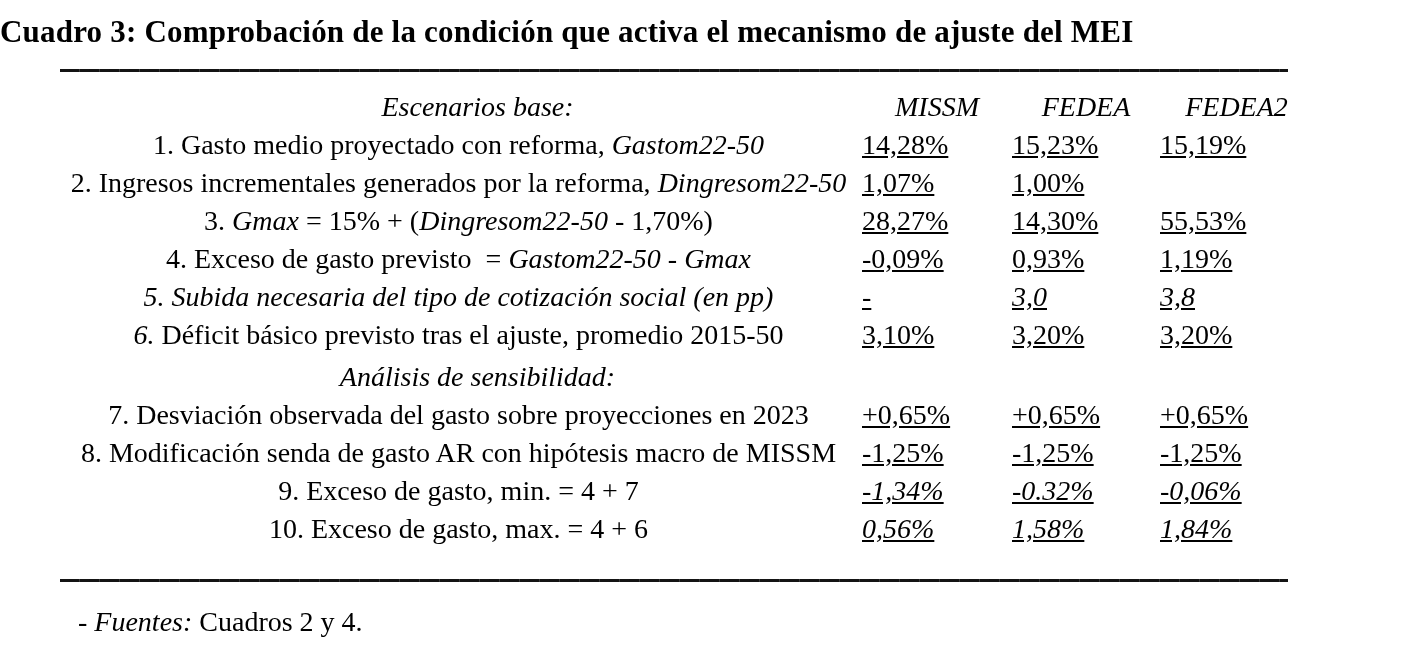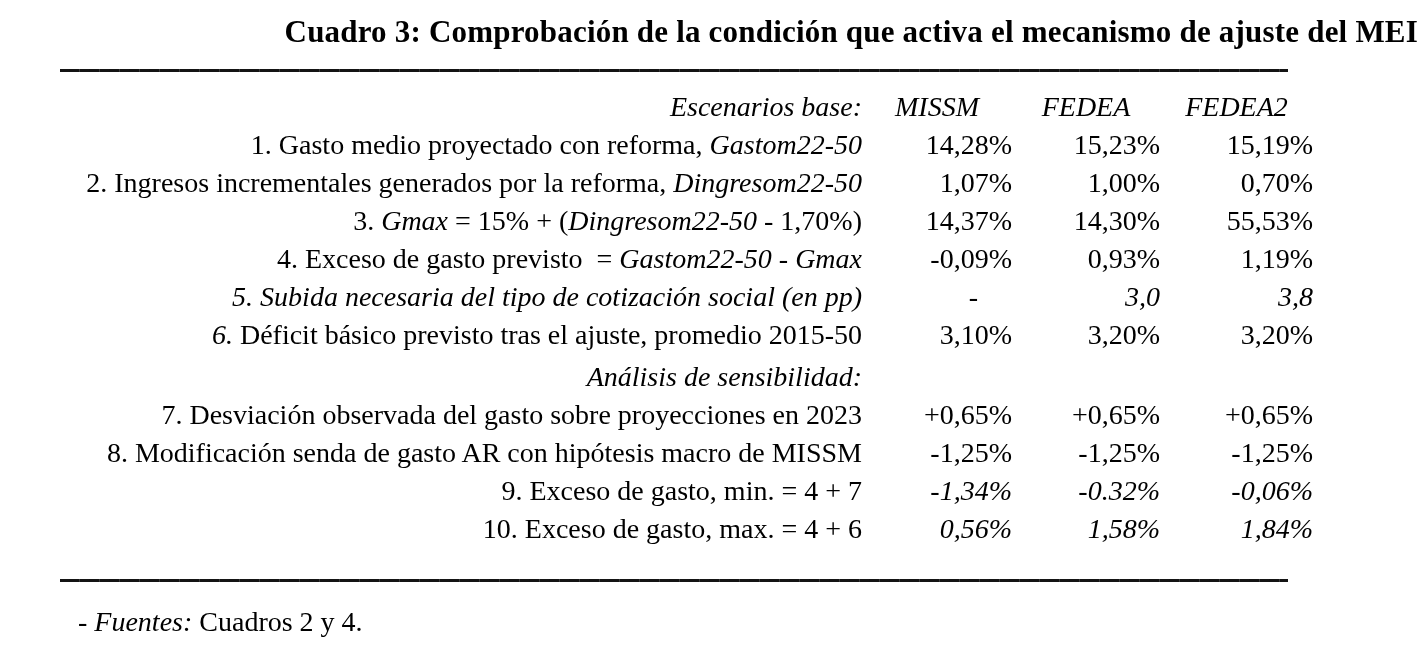--- a/index.html
+++ b/index.html
@@ -15,21 +15,21 @@
     color: #000000;
   }
   .page {
     width: 1418px;
     height: 646px;
     position: relative;
   }
   .doc-title {
     margin-top: 14px;
     width: 1418px;
-    text-align: right;
+    text-align: left;
     font-size: 31px;
     font-weight: bold;
     letter-spacing: 0.2px;
     white-space: pre;
   }
   .content {
     width: 1258px;
     margin-left: 55px;
   }
   .hrule {
@@ -47,26 +47,26 @@
     grid-template-columns: 807px 150px 148px 153px;
     height: 38px;
     line-height: 38px;
     font-size: 28px;
   }
   .header-row { margin-top: 16px; }
   .sens-header-row { margin-top: 4px; }
   .label {
     white-space: pre;
     overflow: visible;
-    text-align: right;
+    text-align: center;
   }
   .label.indent { padding-left: 38px; }
   .val {
-    text-align: right;
     white-space: pre;
+    text-decoration: underline;
   }
   .it { font-style: italic; }
   .val.pad-r { padding-right: 34px; }
   .col-head {
     text-align: center;
     font-style: italic;
     white-space: pre;
   }
   .footer-note {
     padding-top: 24px;
@@ -97,26 +97,25 @@
       <div class="label"><span>1. Gasto medio proyectado con reforma, </span><span class="it">Gastom22-50</span></div>
       <div class="val">14,28%</div>
       <div class="val">15,23%</div>
       <div class="val">15,19%</div>
     </div>
 
     <div class="trow">
       <div class="label"><span>2. Ingresos incrementales generados por la reforma, </span><span class="it">Dingresom22-50</span></div>
       <div class="val">1,07%</div>
       <div class="val">1,00%</div>
-      <div class="val">0,70%</div>
     </div>
 
     <div class="trow">
       <div class="label"><span>3. </span><span class="it">Gmax</span><span> = 15% + (</span><span class="it">Dingresom22-50</span><span> - 1,70%)</span></div>
-      <div class="val">14,37%</div>
+      <div class="val">28,27%</div>
       <div class="val">14,30%</div>
       <div class="val">55,53%</div>
     </div>
 
     <div class="trow">
       <div class="label"><span>4. Exceso de gasto previsto  = </span><span class="it">Gastom22-50 - Gmax</span></div>
       <div class="val">-0,09%</div>
       <div class="val">0,93%</div>
       <div class="val">1,19%</div>
     </div>

